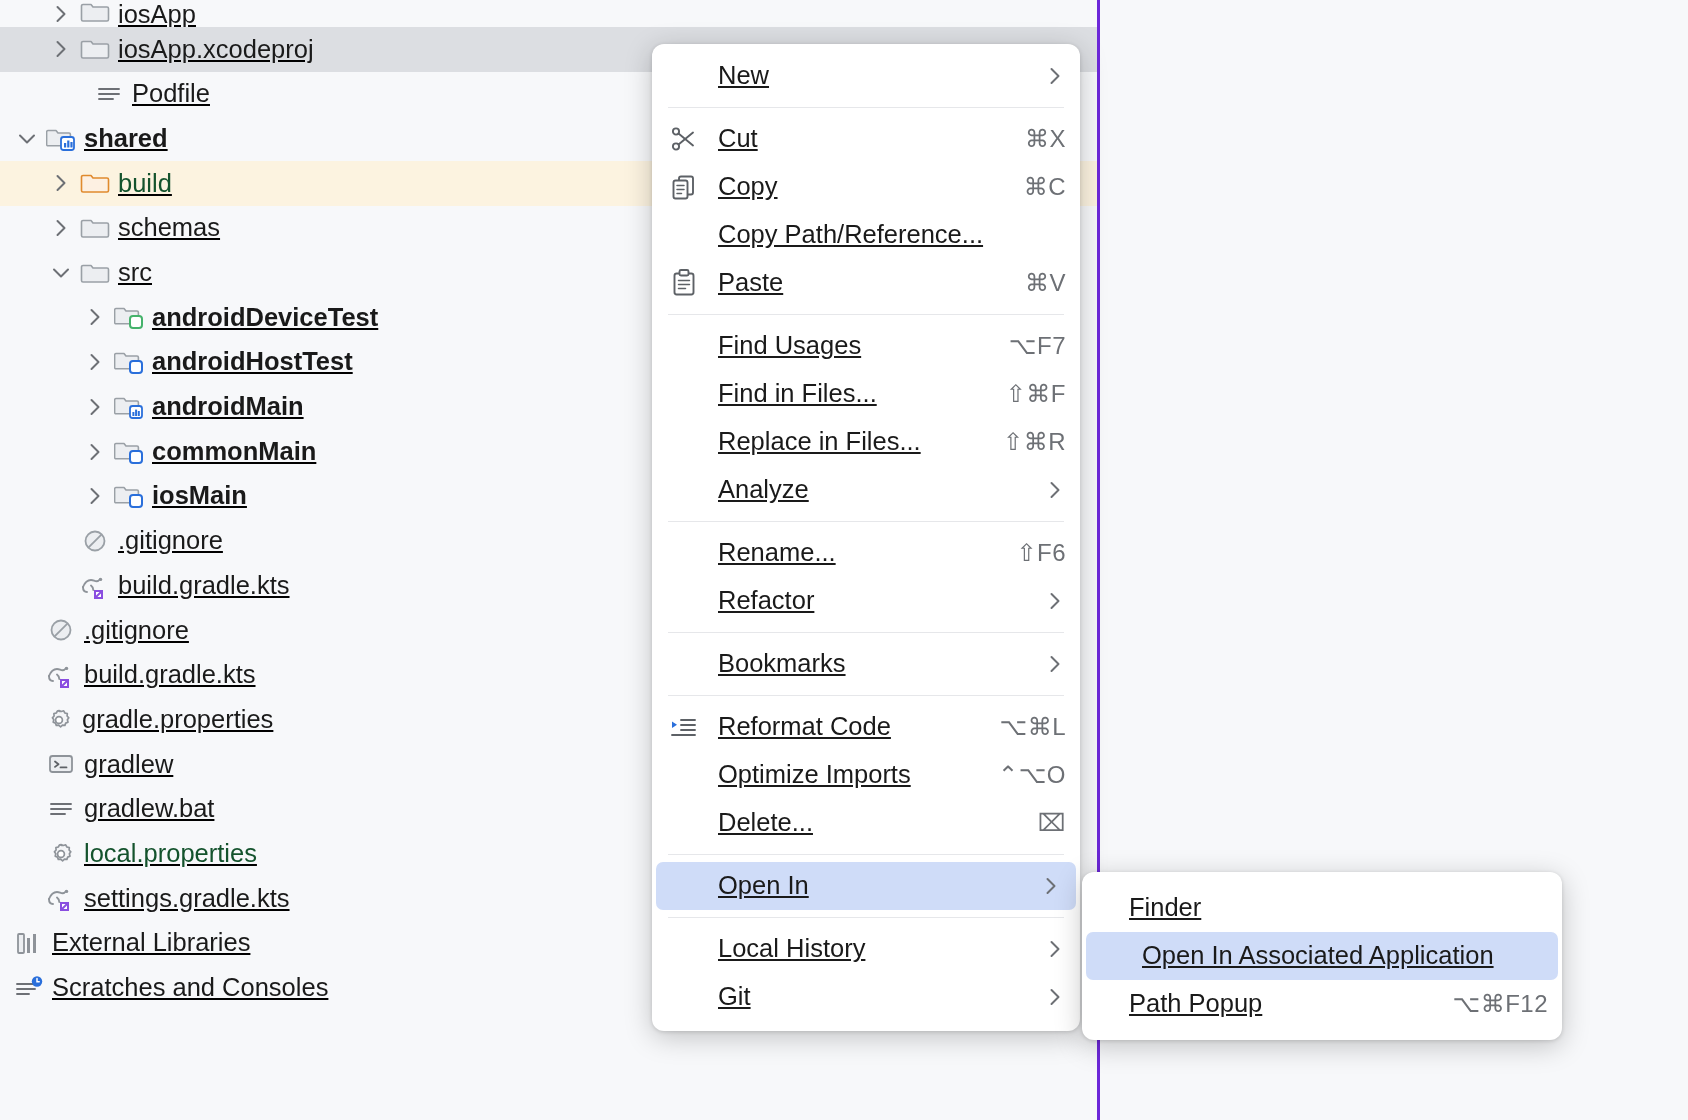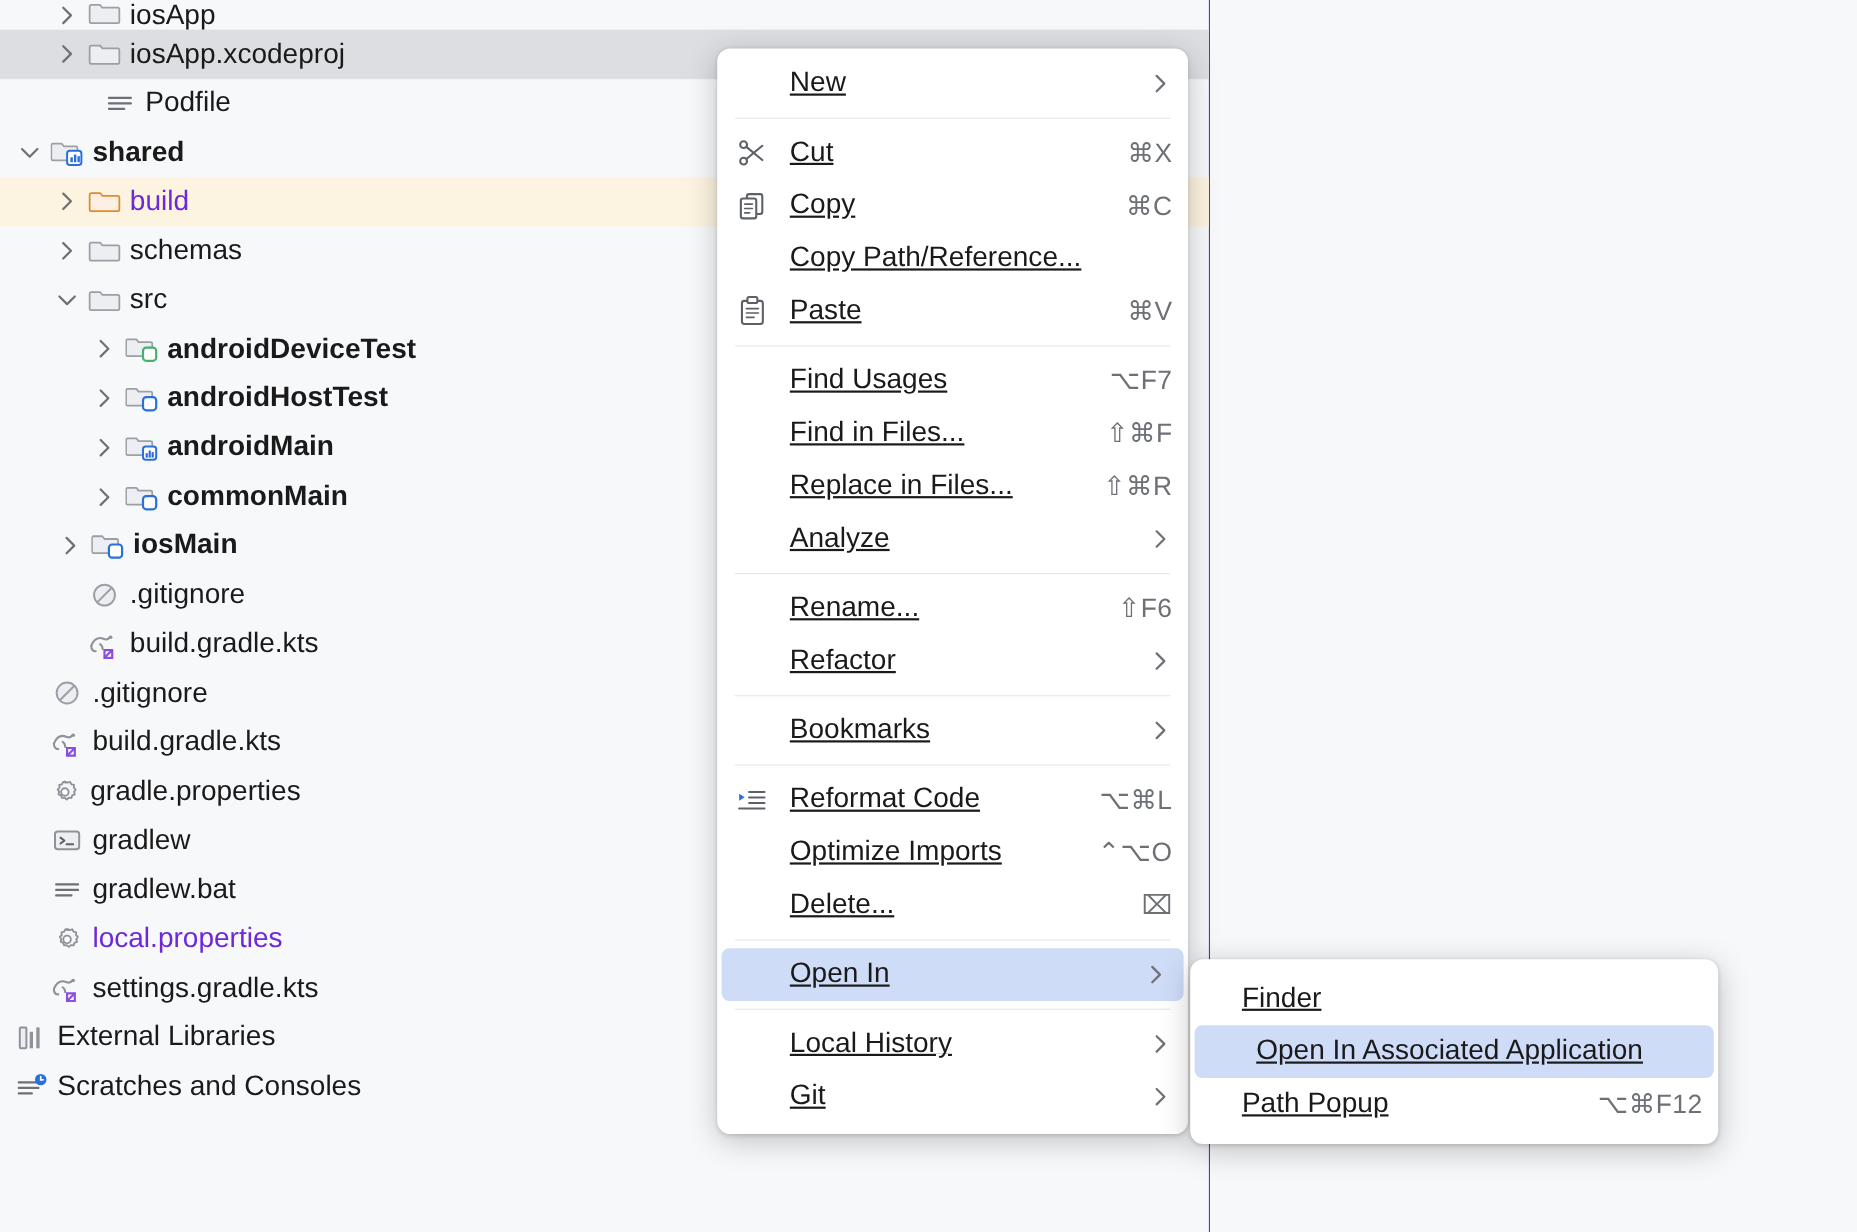--- a/index.html
+++ b/index.html
@@ -9,36 +9,37 @@
     background: #f7f8fa;
     overflow: hidden;
   }
   #root { position: relative; width: 1688px; height: 1120px; }
 
   
   #tree-panel {
     position: absolute; left: 0; top: 0;
     width: 1100px; height: 1120px;
     background: #f7f8fa;
-    border-right: 1px solid #6d28d9;
+    border-right: 3px solid #6d28d9;
     overflow: hidden;
+    text-decoration: underline;
   }
   .row {
     position: relative;
     height: 44.7px;
     display: flex; align-items: center;
     font-size: 25.5px;
     color: #1a1a1a;
     white-space: nowrap;
   }
   .row.selected { background: #dcdee2; }
   .row.marked   { background: #fcf3e0; }
   .row .label { line-height: 1; }
   .row .label.bold { font-weight: bold; }
-  .row .label.orange { color: #6d28d9; }
+  .row .label.orange { color: #14532d; }
 
   .arrow {
     width: 26px; height: 26px;
     flex: 0 0 26px;
     display: flex; align-items: center; justify-content: center;
     color: #6d7075;
   }
   .arrow svg { display: block; }
   .arrow.empty { visibility: hidden; }
 
@@ -272,21 +273,21 @@
             </svg>
           </span>
           <span class="ico" style="margin-left: 6px;">
             <svg width="30" height="30" viewBox="0 0 30 30" xmlns="http://www.w3.org/2000/svg">
               <path d="M2 6.5h8l2 2.5h11a1.4 1.4 0 011.4 1.4v10A1.4 1.4 0 0123 21.8H2A1.4 1.4 0 01.6 20.4V8A1.4 1.4 0 012 6.5z" fill="#eceef1" stroke="#9aa0a6" stroke-width="1.6" stroke-linejoin="round"></path>
               <rect x="16" y="14" width="12" height="12" rx="3" fill="#ffffff" stroke="#2a6fdb" stroke-width="2"></rect>
             </svg>
           </span>
           <span class="label bold">commonMain</span>
         </div>
-        <div class="row" style="padding-left: 51px;">
+        <div class="row" style="padding-left: 82px;">
           <span class="arrow">
             <svg width="22" height="22" viewBox="0 0 22 22" xmlns="http://www.w3.org/2000/svg">
               <path d="M7.5 4l7 7-7 7" fill="none" stroke="currentColor" stroke-width="2" stroke-linecap="round" stroke-linejoin="round"></path>
             </svg>
           </span>
           <span class="ico" style="margin-left: 6px;">
             <svg width="30" height="30" viewBox="0 0 30 30" xmlns="http://www.w3.org/2000/svg">
               <path d="M2 6.5h8l2 2.5h11a1.4 1.4 0 011.4 1.4v10A1.4 1.4 0 0123 21.8H2A1.4 1.4 0 01.6 20.4V8A1.4 1.4 0 012 6.5z" fill="#eceef1" stroke="#9aa0a6" stroke-width="1.6" stroke-linejoin="round"></path>
               <rect x="16" y="14" width="12" height="12" rx="3" fill="#ffffff" stroke="#2a6fdb" stroke-width="2"></rect>
             </svg>

